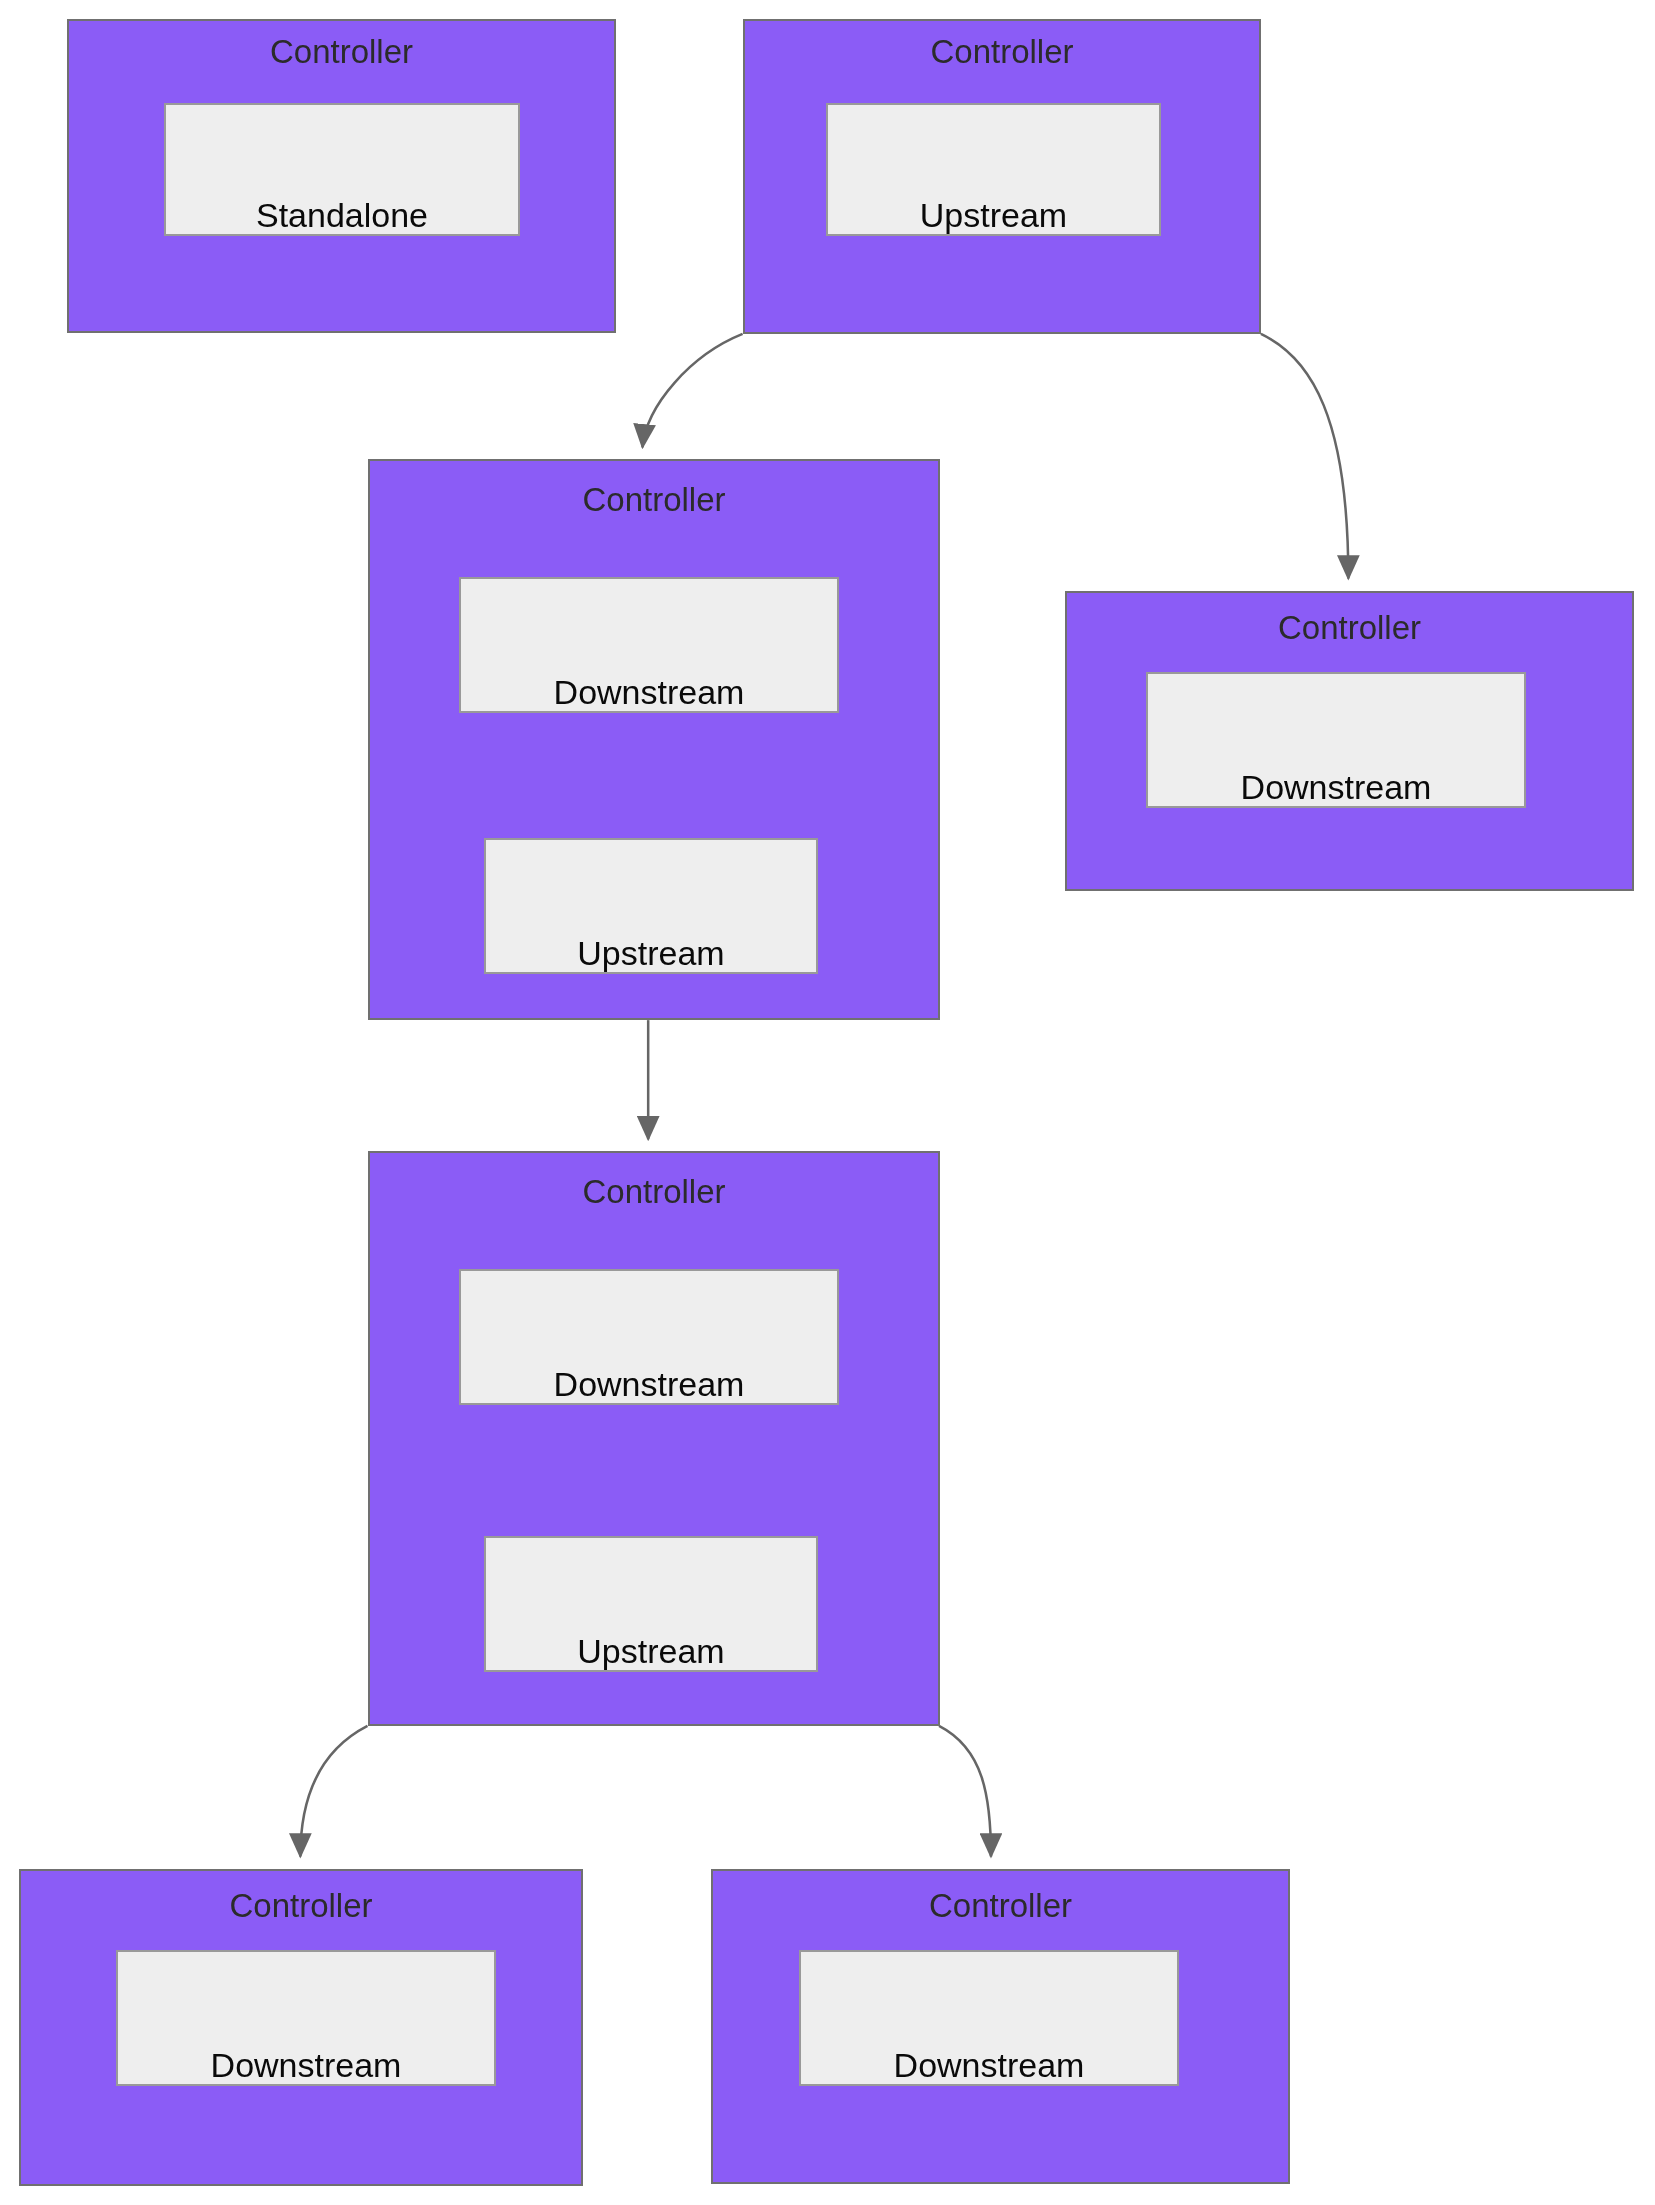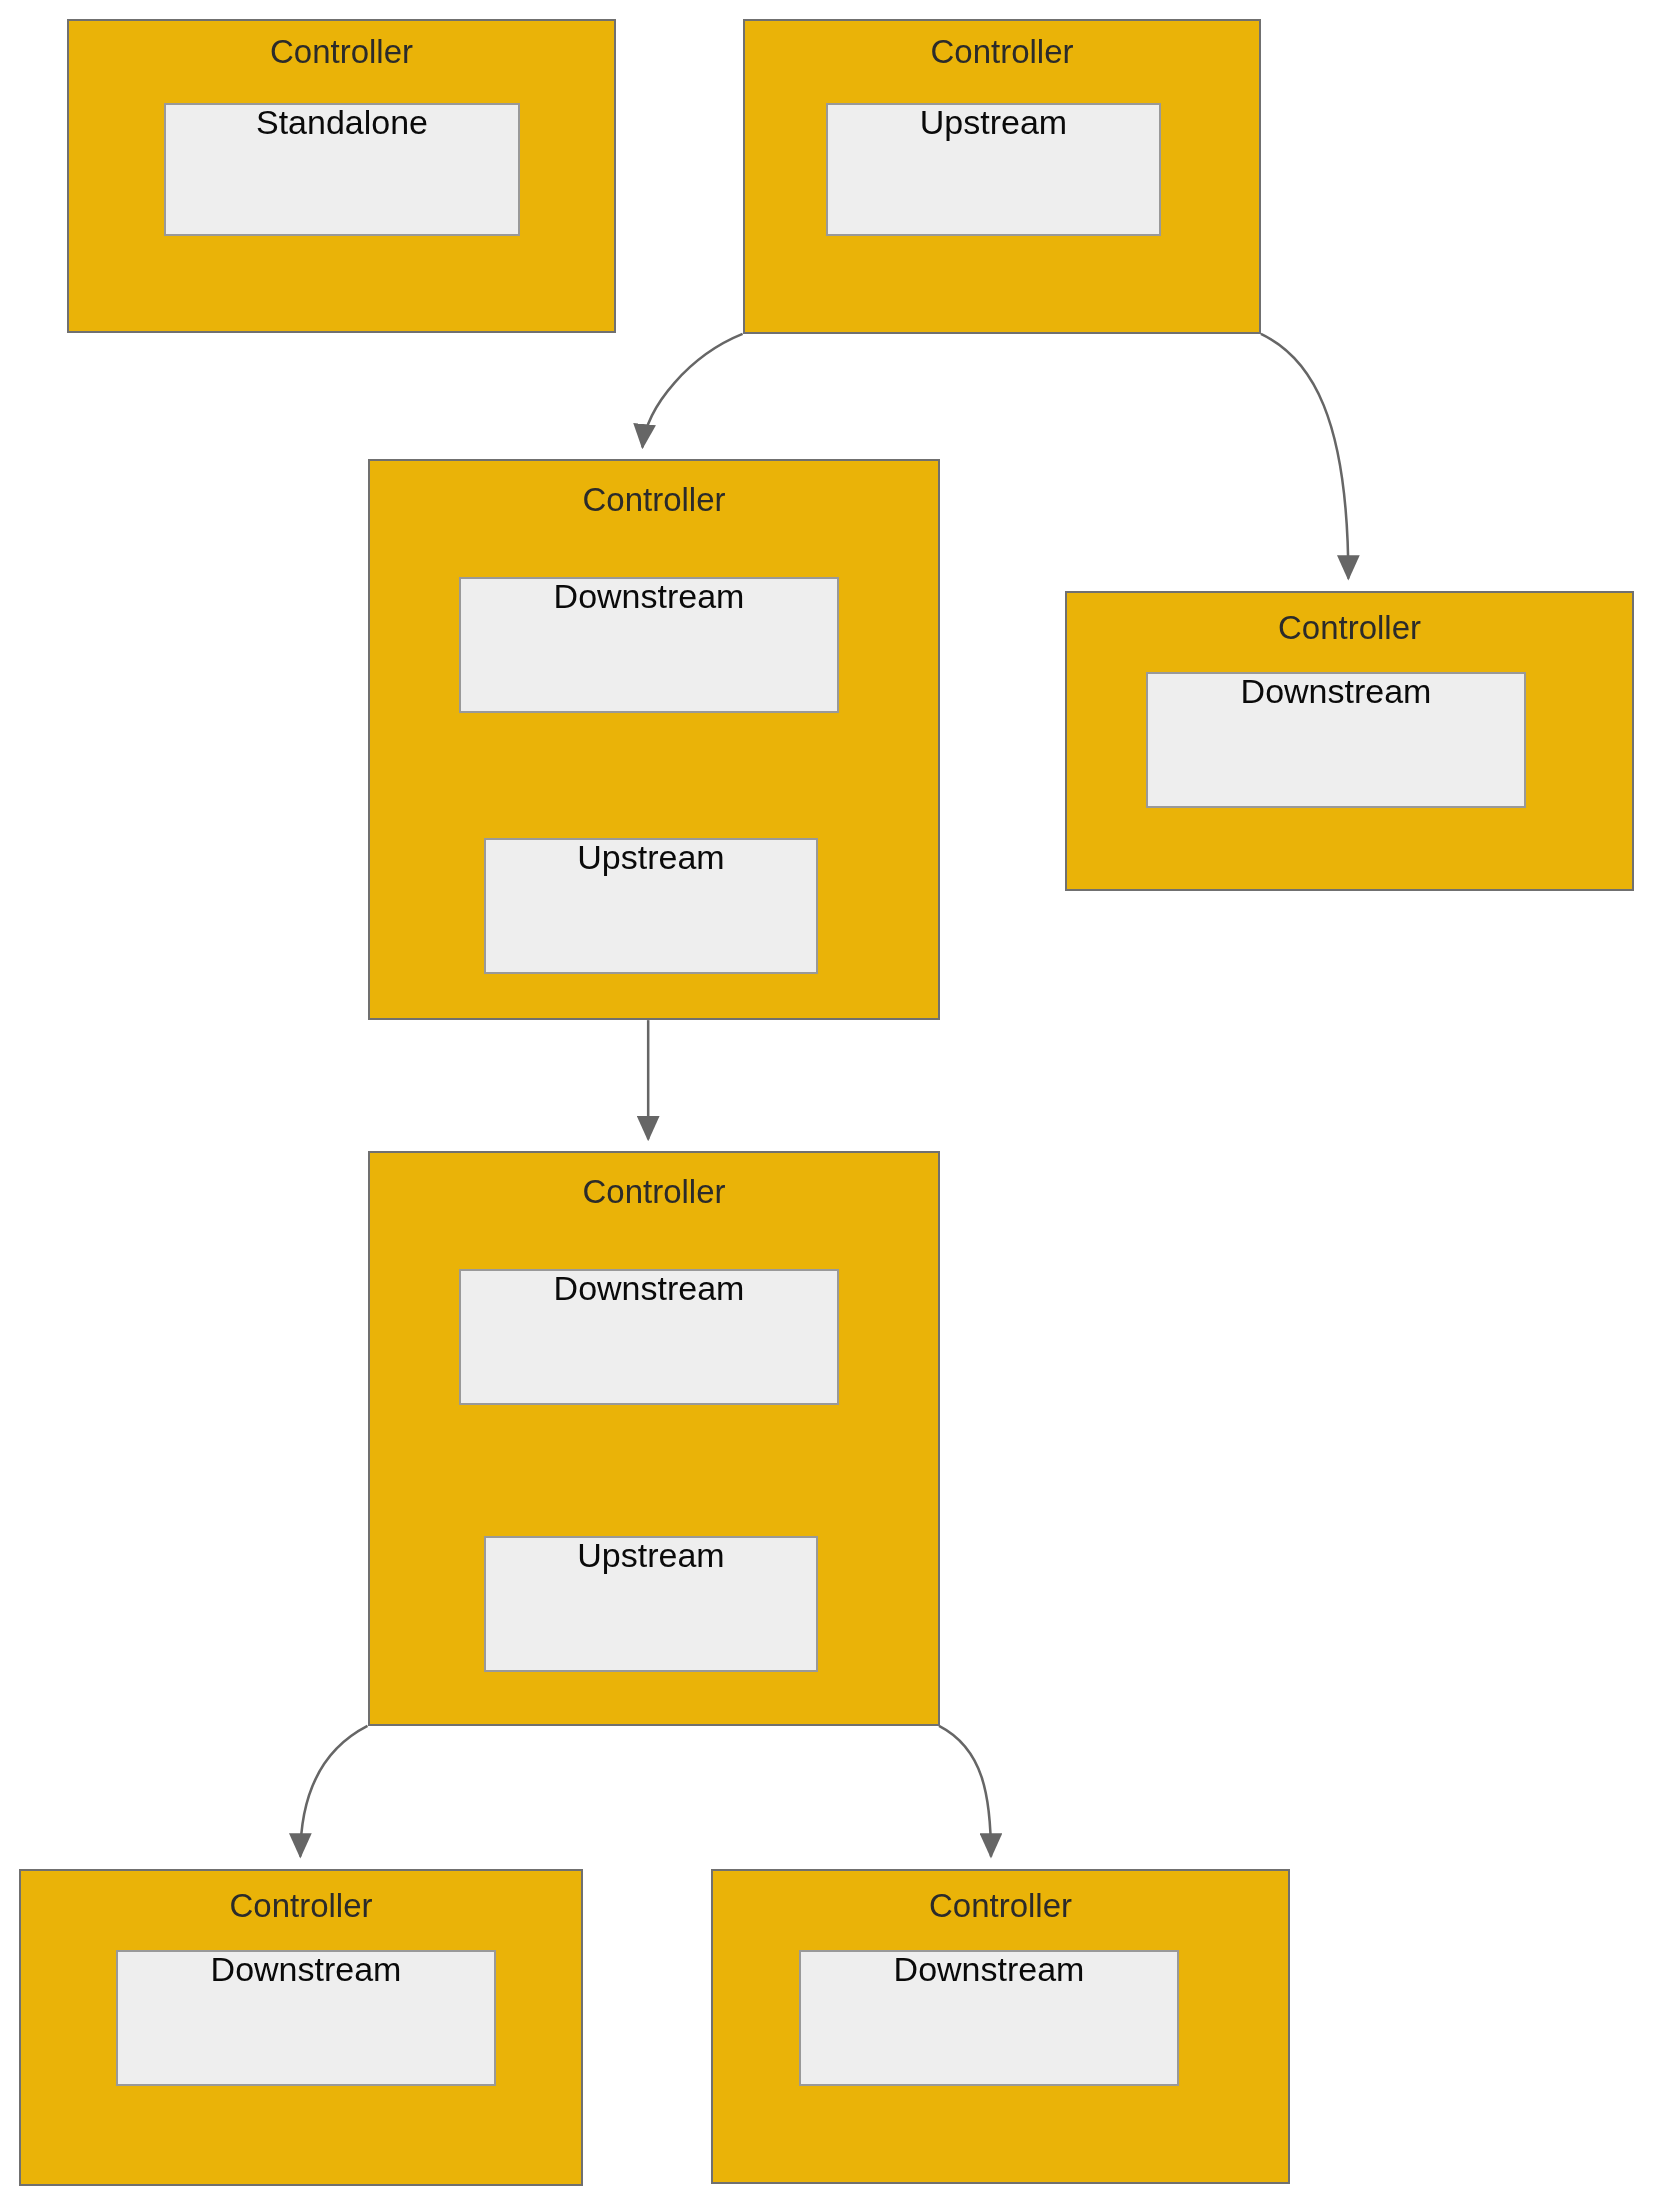--- a/index.html
+++ b/index.html
@@ -14,41 +14,41 @@
     position: relative;
     width: 1655px;
     height: 2205px;
     background: #ffffff;
     overflow: hidden;
   }
   
   .controller {
     position: absolute;
     box-sizing: border-box;
-    background: #eab308;
+    background: #8b5cf6;
     border: 2.5px solid #707070;
   }
   .controller-title {
     position: absolute;
     left: 0;
     right: 0;
     text-align: center;
     font-size: 33px;
     line-height: 1.05;
     color: #2b2b2b;
     white-space: nowrap;
   }
   
   .node {
     position: absolute;
     box-sizing: border-box;
     background: #eeeeee;
     border: 2.5px solid #999999;
     display: flex;
-    align-items: flex-start;
+    align-items: flex-end;
     justify-content: center;
   }
   .node-label {
     font-size: 34px;
     line-height: 1.05;
     color: #0a0a0a;
     white-space: nowrap;
   }
   
   #edges {

